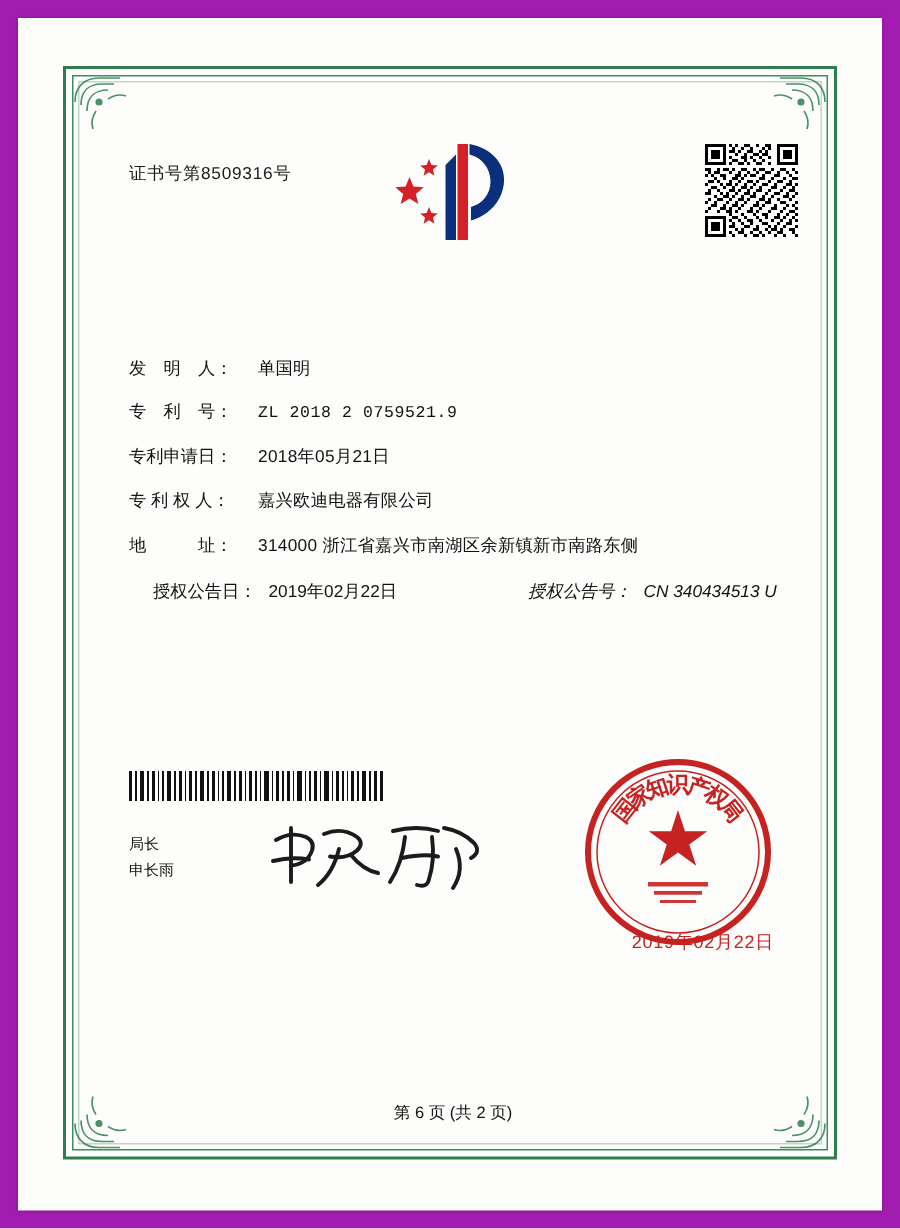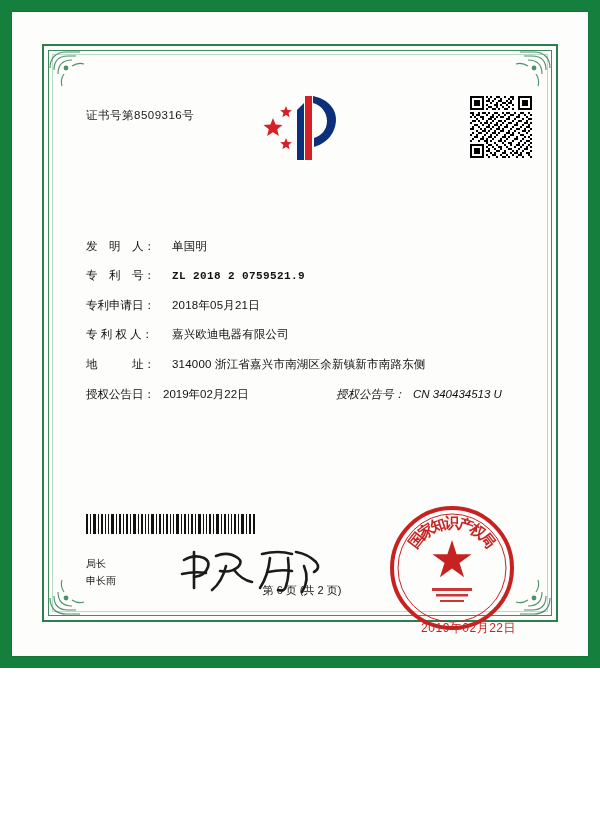--- a/index.html
+++ b/index.html
@@ -10,22 +10,22 @@
   body {
     width: 600px;
     height: 819px;
     font-family: "Liberation Sans", sans-serif;
     overflow: hidden;
   }
 
   .page {
     position: relative;
     width: 600px;
-    height: 668px;
-    background: #15803d;
+    height: 819px;
+    background: #a21caf;
     box-sizing: border-box;
   }
 
   
   .paper {
     position: absolute;
     left: 12px;
     top: 12px;
     right: 12px;
     bottom: 12px;
@@ -151,28 +151,28 @@
   }
   .field-value {
     flex: 1 1 auto;
     color: #111;
     letter-spacing: 0.2px;
   }
   .field-value.mono {
     font-family: "Liberation Mono", monospace;
     letter-spacing: 0.4px;
     font-size: 11px;
-    font-weight: bold;
   }
 
   .two-col {
     display: flex;
     align-items: center;
     margin-bottom: 15.5px;
     font-size: 11.5px;
+    margin-left: 16px;
   }
   .two-col .col-a {
     display: flex;
     align-items: baseline;
     flex: 0 0 250px;
   }
   .two-col .col-b {
     display: flex;
     align-items: baseline;
     flex: 1 1 auto;

